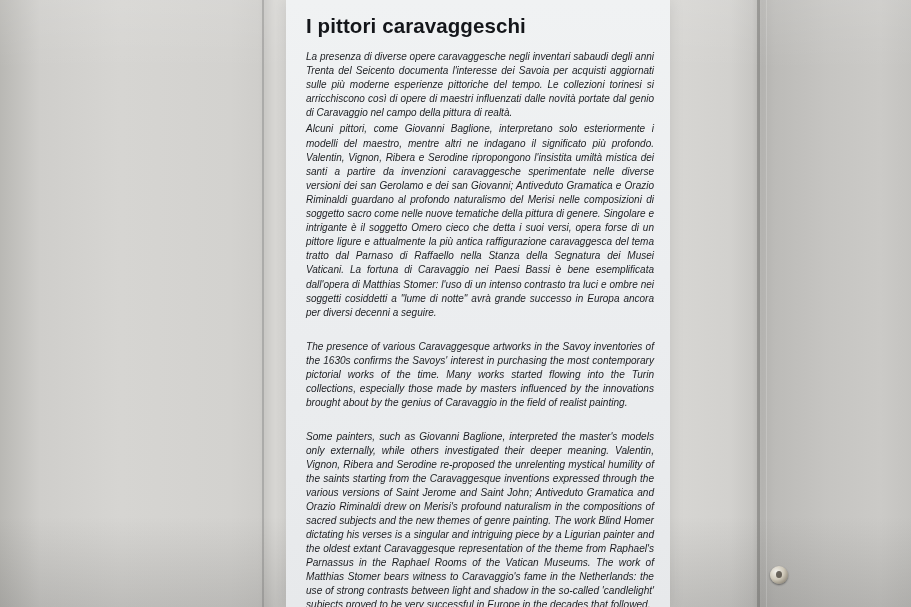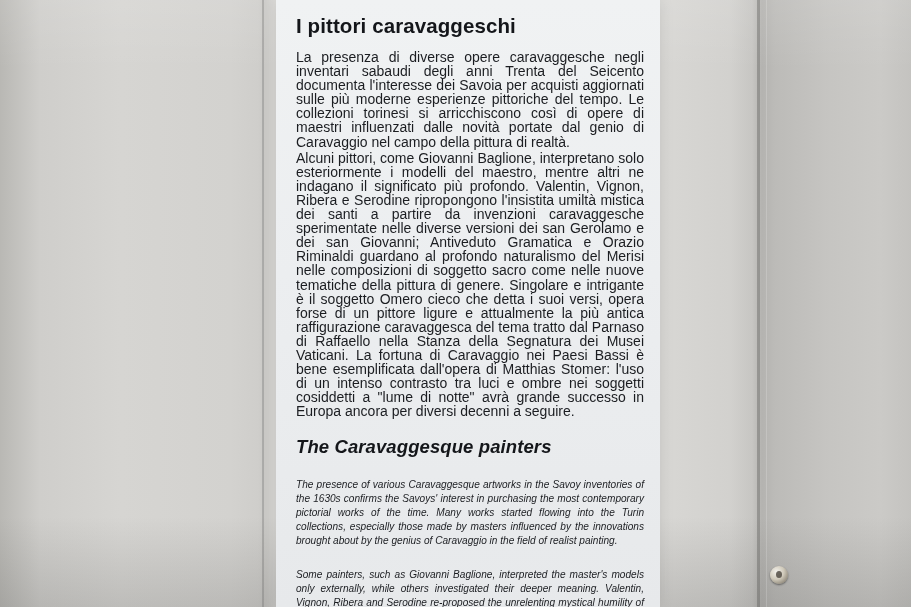--- a/index.html
+++ b/index.html
@@ -71,21 +71,21 @@
     width: 6px;
     height: 7px;
     border-radius: 50%;
     background: #3f3a31;
     opacity: 0.75;
   }
 
   
   #panel {
     position: absolute;
-    left: 276px;
+    left: 286px;
     top: 0px;
     width: 384px;
     height: 607px;
     background: #eef0f1;
     background: linear-gradient(180deg, #f0f2f3 0%, #eceef0 45%, #e7e9eb 100%);
     box-shadow: 0 0 14px rgba(0,0,0,0.10);
   }
   #panel-inner {
     position: absolute;
     left: 20px;
@@ -102,27 +102,28 @@
   }
   h2.title-en {
     font-size: 18.5px;
     font-weight: bold;
     font-style: italic;
     color: #14161a;
     margin: 18px 0 10px 0;
     letter-spacing: 0.1px;
   }
   p.body {
-    font-size: 14px;
+    font-size: 10px;
     line-height: 14.1px;
     color: #1b1d21;
     margin: 0 0 2px 0;
     text-align: justify;
     text-justify: inter-word;
     hyphens: none;
+    font-style: italic;
   }
   p.body.en {
     font-style: italic;
     font-size: 10.1px;
     line-height: 14.0px;
     margin-top: 20px;
   }
 </style>
 </head>
 <body>
@@ -134,18 +135,17 @@
   <div class="seam s2"></div>
   <div class="seam s3"></div>
   <div id="screw"></div>
 
   <div id="panel">
     <div id="panel-inner">
       <h1 class="title">I pittori caravaggeschi</h1>
       <p class="body">La presenza di diverse opere caravaggesche negli inventari sabaudi degli anni Trenta del Seicento documenta l'interesse dei Savoia per acquisti aggiornati sulle più moderne esperienze pittoriche del tempo. Le collezioni torinesi si arricchiscono così di opere di maestri influenzati dalle novità portate dal genio di Caravaggio nel campo della pittura di realtà.</p>
       <p class="body">Alcuni pittori, come Giovanni Baglione, interpretano solo esteriormente i modelli del maestro, mentre altri ne indagano il significato più profondo. Valentin, Vignon, Ribera e Serodine ripropongono l'insistita umiltà mistica dei santi a partire da invenzioni caravaggesche sperimentate nelle diverse versioni dei san Gerolamo e dei san Giovanni; Antiveduto Gramatica e Orazio Riminaldi guardano al profondo naturalismo del Merisi nelle composizioni di soggetto sacro come nelle nuove tematiche della pittura di genere. Singolare e intrigante è il soggetto Omero cieco che detta i suoi versi, opera forse di un pittore ligure e attualmente la più antica raffigurazione caravaggesca del tema tratto dal Parnaso di Raffaello nella Stanza della Segnatura dei Musei Vaticani. La fortuna di Caravaggio nei Paesi Bassi è bene esemplificata dall'opera di Matthias Stomer: l'uso di un intenso contrasto tra luci e ombre nei soggetti cosiddetti a "lume di notte" avrà grande successo in Europa ancora per diversi decenni a seguire.</p>
 
-      <h2 class="title-en">The Caravaggesque painters</h2>
       <p class="body en">The presence of various Caravaggesque artworks in the Savoy inventories of the 1630s confirms the Savoys' interest in purchasing the most contemporary pictorial works of the time. Many works started flowing into the Turin collections, especially those made by masters influenced by the innovations brought about by the genius of Caravaggio in the field of realist painting.</p>
       <p class="body en">Some painters, such as Giovanni Baglione, interpreted the master's models only externally, while others investigated their deeper meaning. Valentin, Vignon, Ribera and Serodine re-proposed the unrelenting mystical humility of the saints starting from the Caravaggesque inventions expressed through the various versions of Saint Jerome and Saint John; Antiveduto Gramatica and Orazio Riminaldi drew on Merisi's profound naturalism in the compositions of sacred subjects and the new themes of genre painting. The work Blind Homer dictating his verses is a singular and intriguing piece by a Ligurian painter and the oldest extant Caravaggesque representation of the theme from Raphael's Parnassus in the Raphael Rooms of the Vatican Museums. The work of Matthias Stomer bears witness to Caravaggio's fame in the Netherlands: the use of strong contrasts between light and shadow in the so-called 'candlelight' subjects proved to be very successful in Europe in the decades that followed.</p>
     </div>
   </div>
 </div>
 
 </body></html>

